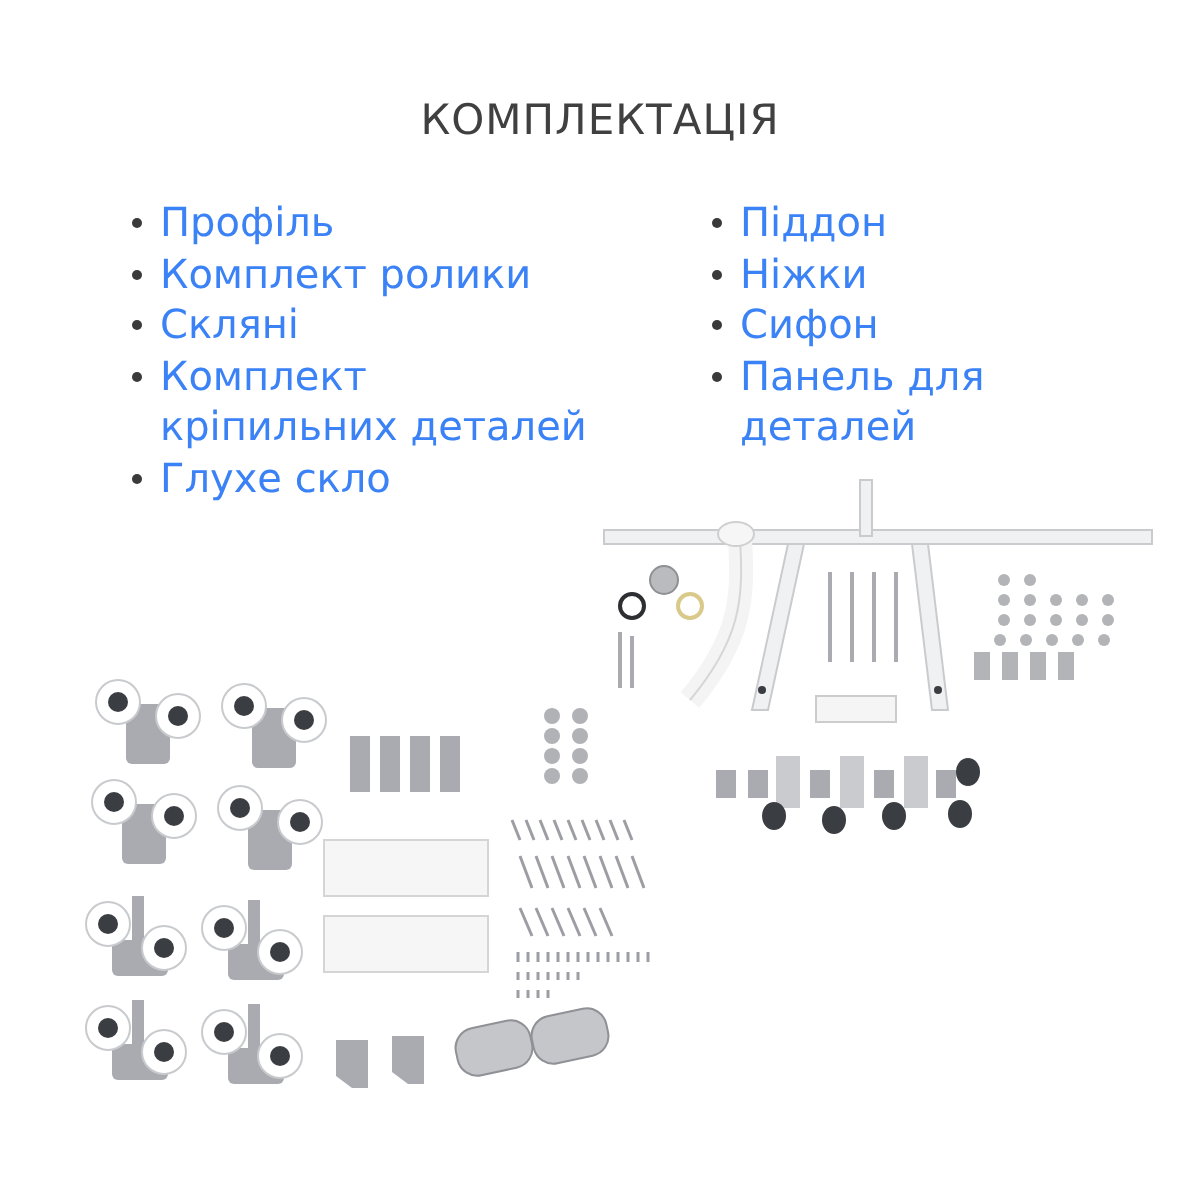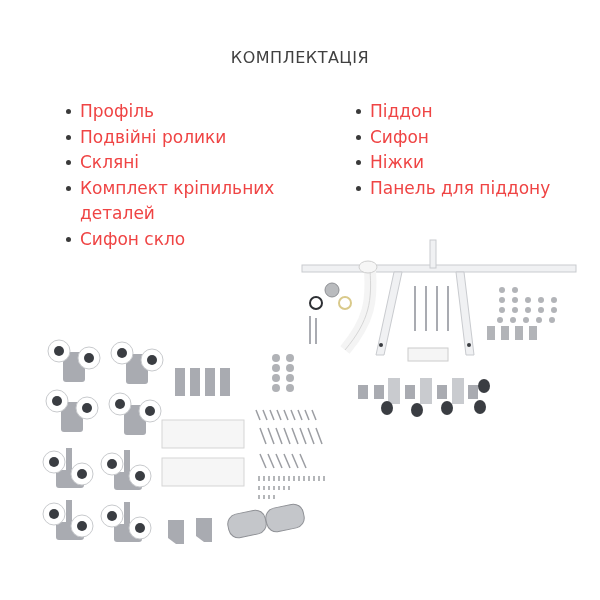--- a/index.html
+++ b/index.html
@@ -2,51 +2,51 @@
 <html><head>
 <meta charset="utf-8">
 <style>
   html, body { margin:0; padding:0; }
   body {
     width:600px; height:600px; background:#ffffff; position:relative; overflow:hidden;
     font-family:"DejaVu Sans", "Liberation Sans", sans-serif; color:#3a3a3a;
   }
   .title {
     position:absolute; top:48px; left:0; width:600px; text-align:center;
-    font-size:16px; letter-spacing:0.5px; color:#404040;
+    font-size:21px; letter-spacing:0.5px; color:#404040;
   }
-  ul.list { position:absolute; margin:0; padding:0; list-style:none; font-size:17px; line-height:25.5px; color:#ef4444; }
+  ul.list { position:absolute; margin:0; padding:0; list-style:none; font-size:20px; line-height:25.5px; color:#3b82f6; }
   ul.list li { position:relative; padding-left:16px; }
   ul.list li .b { position:absolute; left:2px; top:10px; width:5px; height:5px; border-radius:50%; background:#3a3a3a; }
   #left-list { left:64px; top:99px; width:240px; }
   #right-list { left:354px; top:99px; width:230px; }
 
   .photo { position:absolute; left:0; top:230px; width:600px; height:370px; }
   .g { fill:#a9abb1; }
   .w { fill:#ffffff; stroke:#c8cacd; stroke-width:1; }
   .dk { fill:#3a3d42; }
 </style>
 </head>
 <body>
 
 <div class="title">КОМПЛЕКТАЦІЯ</div>
 
 <ul id="left-list" class="list">
   <li><span class="b"></span><span>Профіль</span></li>
-  <li><span class="b"></span><span>Подвійні ролики</span></li>
+  <li><span class="b"></span><span>Комплект ролики</span></li>
   <li><span class="b"></span><span>Скляні</span></li>
   <li><span class="b"></span><span>Комплект кріпильних деталей</span></li>
-  <li><span class="b"></span><span>Сифон скло</span></li>
+  <li><span class="b"></span><span>Глухе скло</span></li>
 </ul>
 
 <ul id="right-list" class="list">
   <li><span class="b"></span><span>Піддон</span></li>
+  <li><span class="b"></span><span>Ніжки</span></li>
   <li><span class="b"></span><span>Сифон</span></li>
-  <li><span class="b"></span><span>Ніжки</span></li>
-  <li><span class="b"></span><span>Панель для піддону</span></li>
+  <li><span class="b"></span><span>Панель для деталей</span></li>
 </ul>
 
 <svg class="photo" viewBox="0 230 600 370" xmlns="http://www.w3.org/2000/svg">
 
   <g>
     <rect x="302" y="265" width="274" height="7" fill="#f0f1f3" stroke="#c9cbcf"></rect>
     <rect x="430" y="240" width="6" height="28" fill="#f0f1f3" stroke="#c9cbcf"></rect>
     <polygon points="394,272 402,272 384,355 376,355" fill="#f0f1f3" stroke="#c9cbcf"></polygon>
     <polygon points="456,272 464,272 474,355 466,355" fill="#f0f1f3" stroke="#c9cbcf"></polygon>
     <circle cx="381" cy="345" r="2" class="dk"></circle>

